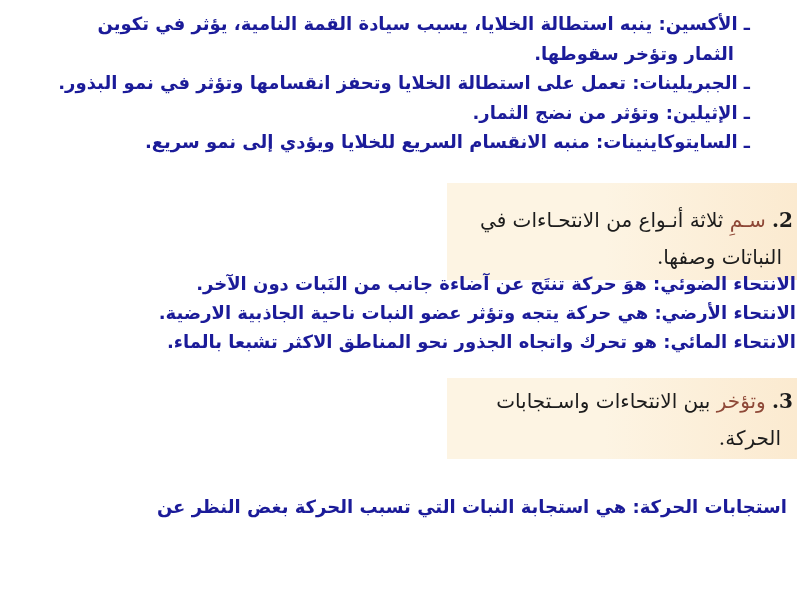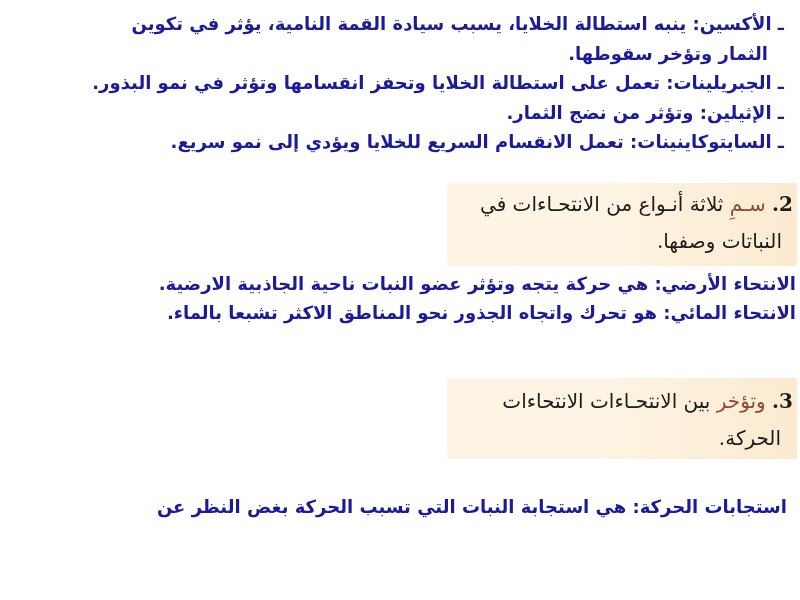--- a/index.html
+++ b/index.html
@@ -14,71 +14,72 @@
   .canvas{
     position:relative;width:800px;height:600px;background:var(--page_bg);
     overflow:hidden;font-family:"DejaVu Sans",sans-serif;
   }
   
   .blue-block{position:absolute;direction:rtl;text-align:right;}
   .blue-line{
     color:var(--navy);font-weight:bold;font-size:18px;white-space:nowrap;
     font-family:"DejaVu Sans",sans-serif;
   }
-  .hormones{top:9px;right:16px;line-height:29.5px;}
+  .hormones{top:9px;right:50px;line-height:29.5px;}
   .hormones .cont-indent{padding-right:16px;}
   .tropisms{top:269px;right:4px;line-height:29px;}
   .movement{top:482px;right:13px;line-height:28px;margin-top:11px;}
   
   .qbox{
     position:absolute;left:447px;width:350px;direction:rtl;
     background:linear-gradient(to right,var(--box_bg_light) 45%,var(--box_bg_dark) 100%);
     color:var(--text_black);font-family:"DejaVu Serif","DejaVu Sans",serif;
     font-size:20px;
   }
-  .qbox-2{top:183px;height:83px;padding-top:3px;box-sizing:border-box;}
+  .qbox-2{top:183px;height:97px;padding-top:19px;box-sizing:border-box;}
   .qbox-3{top:378px;height:81px;padding-top:5px;box-sizing:border-box;}
   .qline{line-height:37px;text-align:right;padding-right:4px;white-space:nowrap;}
   .qline-2-wrap{padding-right:15px;}
   .qline-3-wrap{padding-right:16px;}
   .qnum{font-weight:bold;}
   .qverb{color:var(--maroon);}
 </style>
 </head>
 <body>
 
 <div class="canvas">
 
   <div class="blue-block hormones">
     <div class="blue-line">ـ الأكسين: ينبه استطالة الخلايا، يسبب سيادة القمة النامية، يؤثر في تكوين</div>
     <div class="blue-line cont-indent">الثمار وتؤخر سقوطها.</div>
     <div class="blue-line">ـ الجبريلينات: تعمل على استطالة الخلايا وتحفز انقسامها وتؤثر في نمو البذور.</div>
     <div class="blue-line">ـ الإثيلين: وتؤثر من نضج الثمار.</div>
-    <div class="blue-line">ـ السايتوكاينينات: تعمل الانقسام السريع للخلايا ويؤدي إلى نمو سريع.</div>
+    <div class="blue-line">ـ السايتوكاينينات: منبه الانقسام السريع للخلايا ويؤدي إلى نمو سريع.</div>
   </div>
 
   <div class="qbox qbox-2">
     <div class="qline">
       <span class="qnum">2.</span>
       <span class="qverb">سـمِ</span>
       <span class="qrest">ثلاثة أنـواع من الانتحـاءات في</span>
     </div>
     <div class="qline qline-2-wrap">النباتات وصفها.</div>
   </div>
 
   <div class="blue-block tropisms">
+    <div class="blue-line">الانتحاء الضوئي: هوَ حركة تنتَج عن آضاءة جانب من النَبات دون الآخر.</div>
     <div class="blue-line">الانتحاء الأرضي: هي حركة يتجه وتؤثر عضو النبات ناحية الجاذبية الارضية.</div>
     <div class="blue-line">الانتحاء المائي: هو تحرك واتجاه الجذور نحو المناطق الاكثر تشبعا بالماء.</div>
   </div>
 
   <div class="qbox qbox-3">
     <div class="qline">
       <span class="qnum">3.</span>
       <span class="qverb">وتؤخر</span>
-      <span class="qrest">بين الانتحـاءات الانتحاءات</span>
+      <span class="qrest">بين الانتحاءات واسـتجابات</span>
     </div>
     <div class="qline qline-3-wrap">الحركة.</div>
   </div>
 
   <div class="blue-block movement">
     <div class="blue-line">استجابات الحركة: هي استجابة النبات التي تسبب الحركة بغض النظر عن</div>
   </div>
 
 </div>
 

